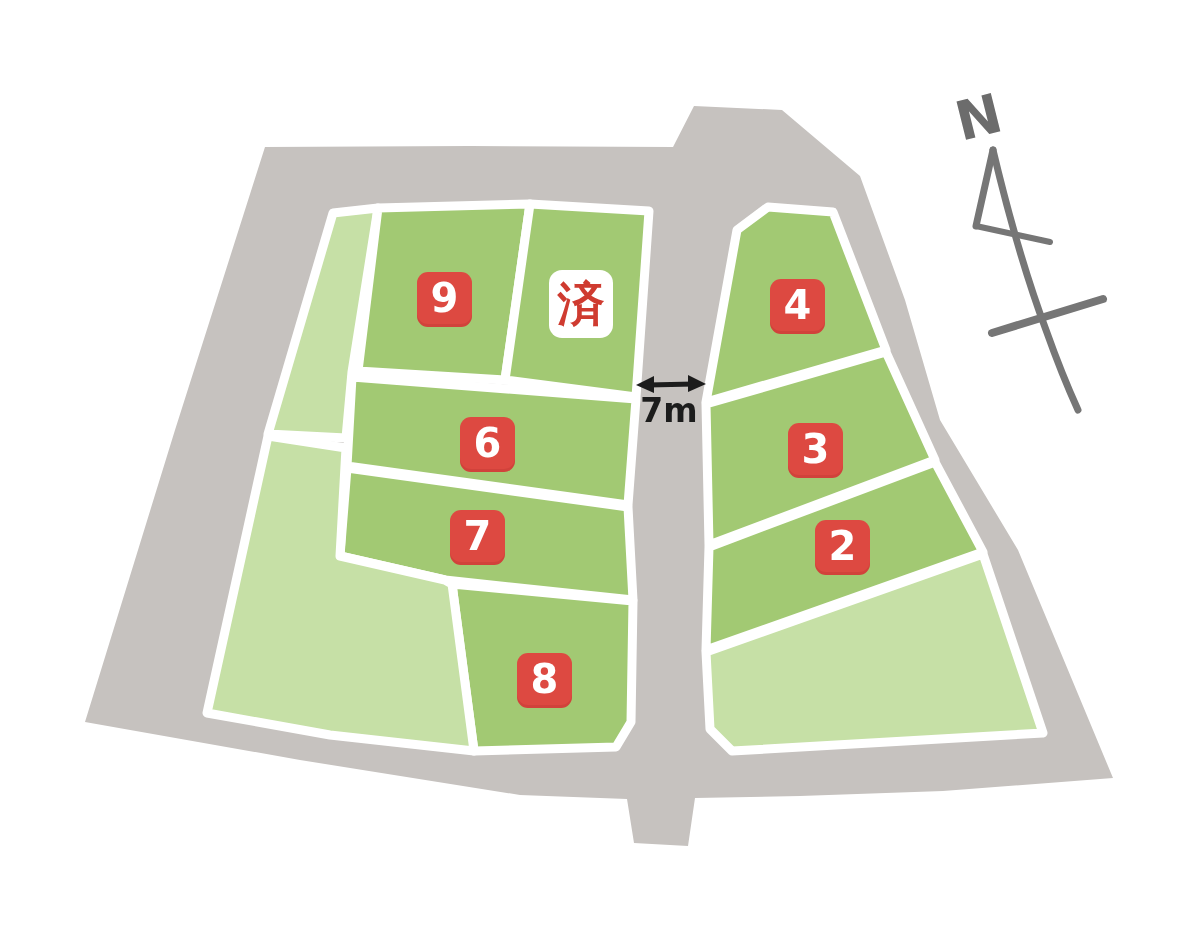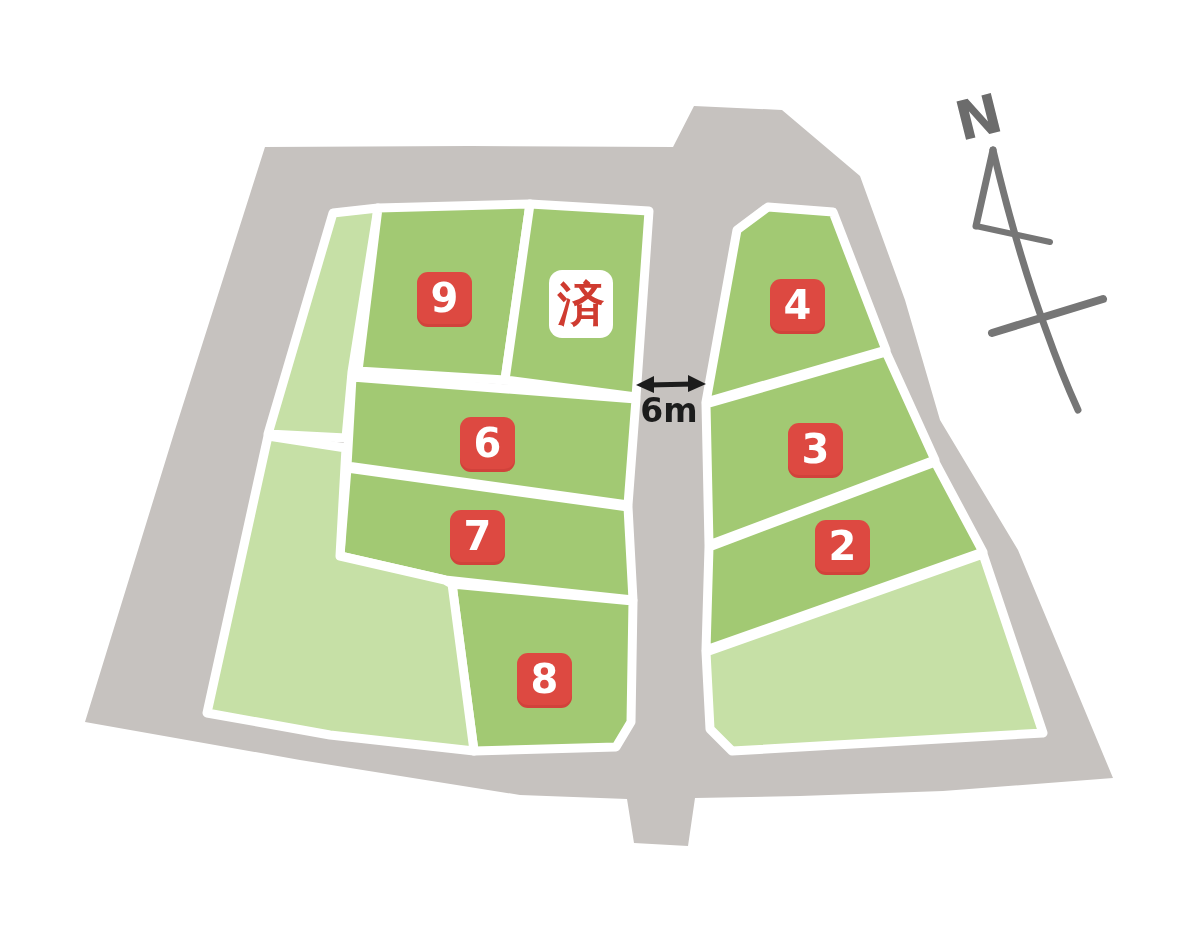--- a/index.html
+++ b/index.html
@@ -100,16 +100,16 @@
   <div class="badge red" style="left:770px; top:279px;">
     <span>4</span>
   </div>
   <div class="badge red" style="left:788px; top:423px;">
     <span>3</span>
   </div>
   <div class="badge red" style="left:815px; top:520px;">
     <span>2</span>
   </div>
 
-  <div class="road-width">6m</div>
+  <div class="road-width">7m</div>
   <div class="compass-label">N</div>
 
 </div>
 
 </body></html>

